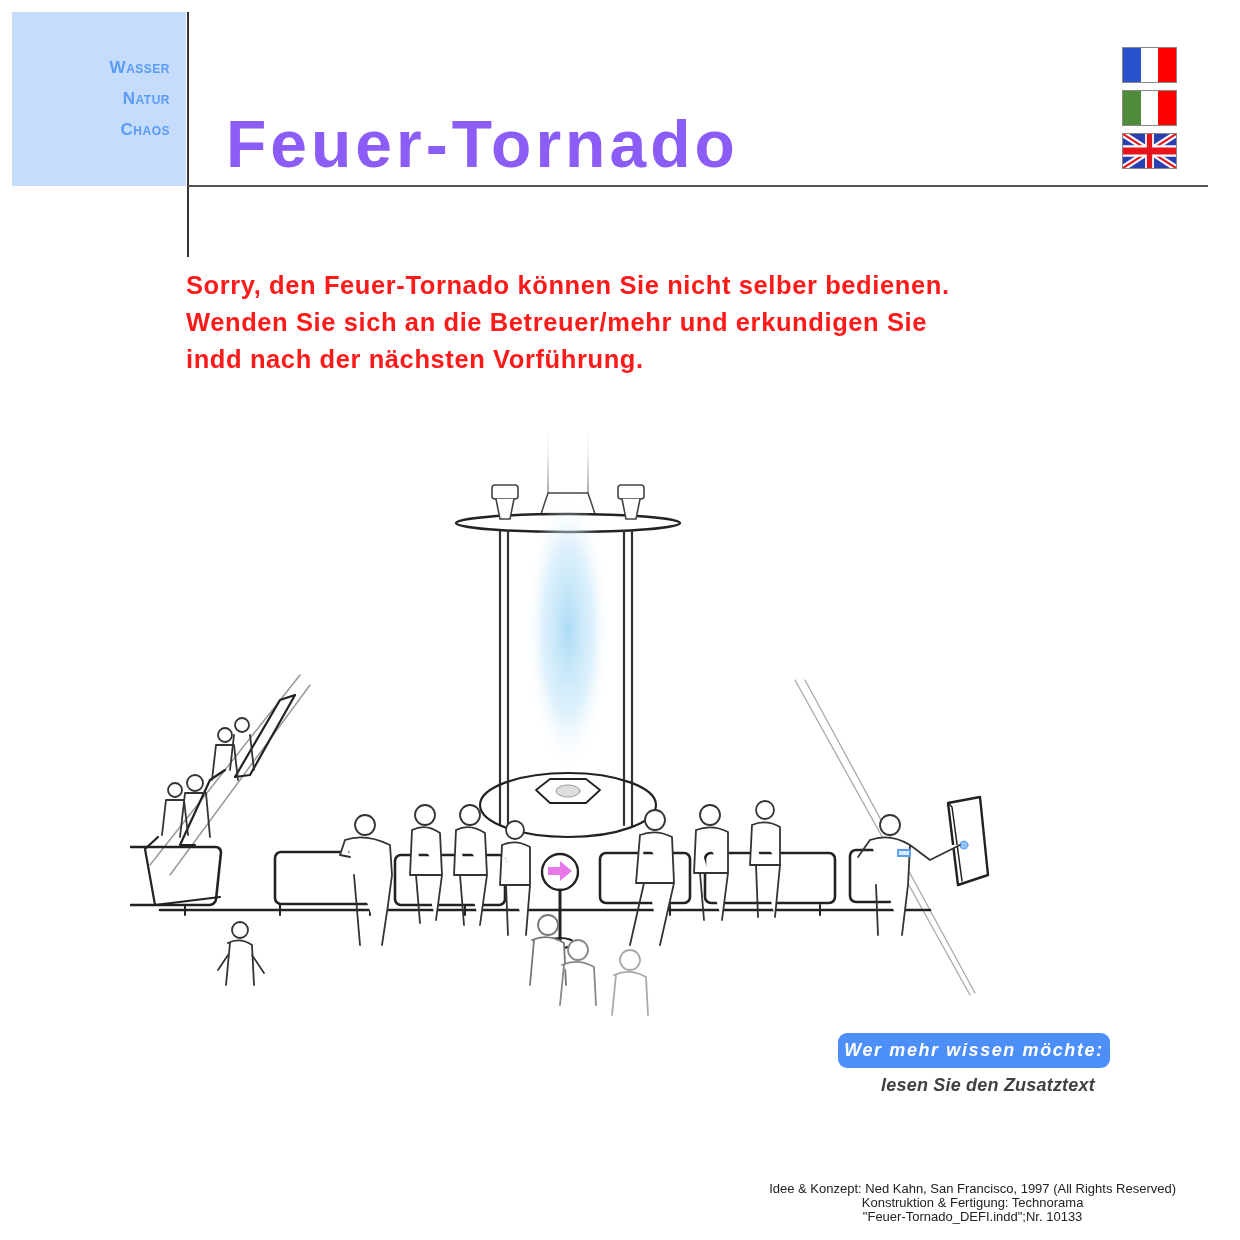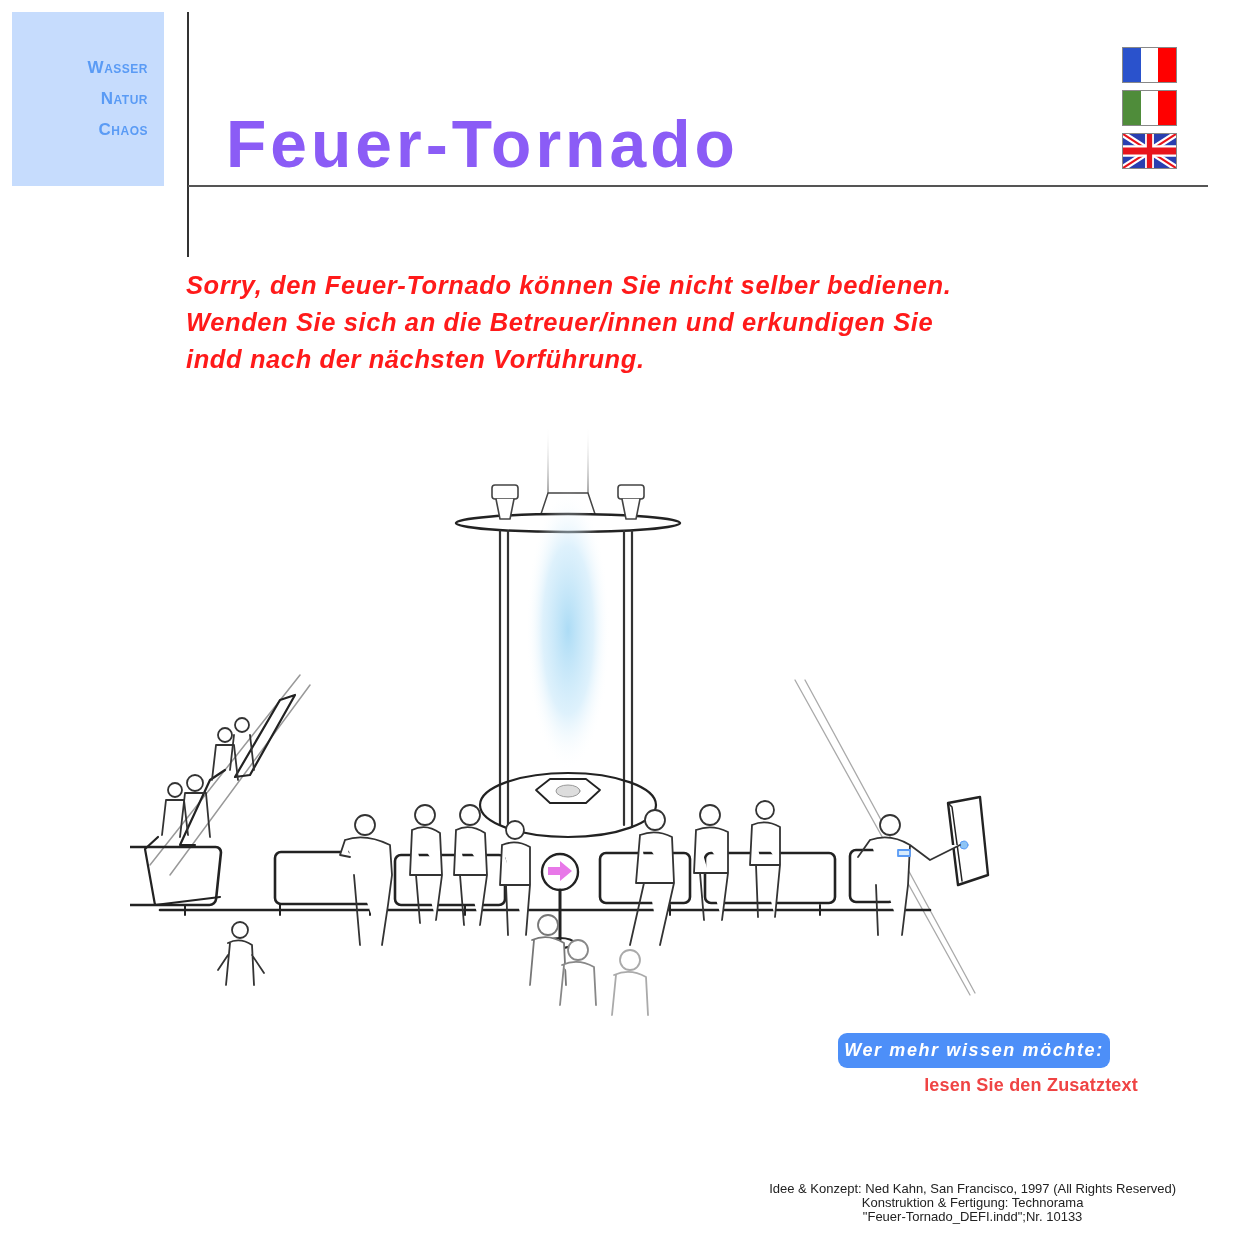--- a/index.html
+++ b/index.html
@@ -1,40 +1,40 @@
 <!DOCTYPE html>
 <html><head>
 <meta charset="utf-8">
 <style>
   html, body { margin: 0; padding: 0; background: #ffffff; }
   body { width: 1240px; height: 1240px; position: relative; overflow: hidden; font-family: "Liberation Sans", sans-serif; }
 
-  .topic-panel { position: absolute; left: 12px; top: 12px; width: 152px; height: 174px; background: #c6dcfd; }
+  .topic-panel { position: absolute; left: 12px; top: 12px; width: 174px; height: 174px; background: #c6dcfd; }
   .topic-list { position: absolute; right: 16px; top: 40px; text-align: right; }
   .topic-item { display: block; color: #5a9bf5; font-weight: bold; font-size: 17px; line-height: 31px; letter-spacing: 0.5px; font-variant: small-caps; text-transform: lowercase; }
   .topic-item::first-letter { text-transform: uppercase; }
 
   .vline { position: absolute; left: 187px; top: 12px; width: 2px; height: 245px; background: #333; }
   .hline { position: absolute; left: 188px; top: 185px; width: 1020px; height: 2px; background: #555; }
 
   .page-title { position: absolute; left: 226px; top: 104px; font-size: 66px; font-weight: bold; color: #8b5cf6; letter-spacing: 4px; margin: 0; line-height: 80px; }
 
   .flags { position: absolute; left: 1122px; top: 47px; width: 55px; }
   .flag { display: block; width: 53px; height: 34px; margin-bottom: 7px; border: 1px solid #888; cursor: pointer; overflow: hidden; }
   .flag-fr { background: linear-gradient(to right, #2a52cc 0 33.3%, #ffffff 33.3% 66.6%, #ff0000 66.6%); }
   .flag-it { background: linear-gradient(to right, #4f8c3a 0 33.3%, #ffffff 33.3% 66.6%, #ff0000 66.6%); }
   .flag-uk svg { display: block; }
 
   .notice { position: absolute; left: 186px; top: 267px; margin: 0; color: #ff1a1a; font-weight: bold; font-size: 25.5px; line-height: 37px; letter-spacing: 0.6px; }
-  .notice span { display: block; font-style: italic; }
+  .notice span { display: block; }
 
   .illustration { position: absolute; left: 130px; top: 405px; width: 900px; height: 620px; }
 
   .more-button { position: absolute; left: 838px; top: 1033px; width: 272px; height: 35px; background: #4d8ff8; border-radius: 9px; color: #fff; font-style: italic; font-weight: bold; font-size: 18px; letter-spacing: 1.6px; text-align: center; line-height: 35px; cursor: pointer; }
-  .more-sub { position: absolute; left: 838px; top: 1075px; width: 300px; text-align: right; font-weight: bold; font-size: 18px; color: #ef4444; letter-spacing: 0.2px; }
+  .more-sub { position: absolute; left: 838px; top: 1075px; width: 300px; text-align: center; font-style: italic; font-weight: bold; font-size: 18px; color: #404040; letter-spacing: 0.2px; }
 
   .credits { position: absolute; right: 64px; top: 1182px; text-align: center; font-size: 13px; line-height: 14px; color: #222; }
   .credits span { display: block; }
 </style>
 </head>
 <body>
 
 <div class="topic-panel">
   <div class="topic-list">
     <span class="topic-item">Wasser</span>
@@ -56,21 +56,21 @@
       <path d="M0,0 L60,30 M60,0 L0,30" stroke="#fff" stroke-width="6"></path>
       <path d="M0,0 L60,30 M60,0 L0,30" stroke="#e8141c" stroke-width="2"></path>
       <path d="M30,0 V30 M0,15 H60" stroke="#fff" stroke-width="10"></path>
       <path d="M30,0 V30 M0,15 H60" stroke="#e8141c" stroke-width="6"></path>
     </svg>
   </a>
 </div>
 
 <p class="notice">
   <span>Sorry, den Feuer-Tornado können Sie nicht selber bedienen.</span>
-  <span>Wenden Sie sich an die Betreuer/innen und erkundigen Sie</span>
+  <span>Wenden Sie sich an die Betreuer/mehr und erkundigen Sie</span>
   <span>indd nach der nächsten Vorführung.</span>
 </p>
 
 <div class="illustration">
   <svg width="900" height="620" viewBox="0 0 900 620" fill="none" stroke="#222" stroke-linecap="round" stroke-linejoin="round">
     <defs>
       <radialGradient id="vortex" cx="50%" cy="50%" r="50%">
         <stop offset="0%" stop-color="#a8daf5" stop-opacity="0.95"></stop>
         <stop offset="60%" stop-color="#c8e8fa" stop-opacity="0.6"></stop>
         <stop offset="100%" stop-color="#ffffff" stop-opacity="0"></stop>

